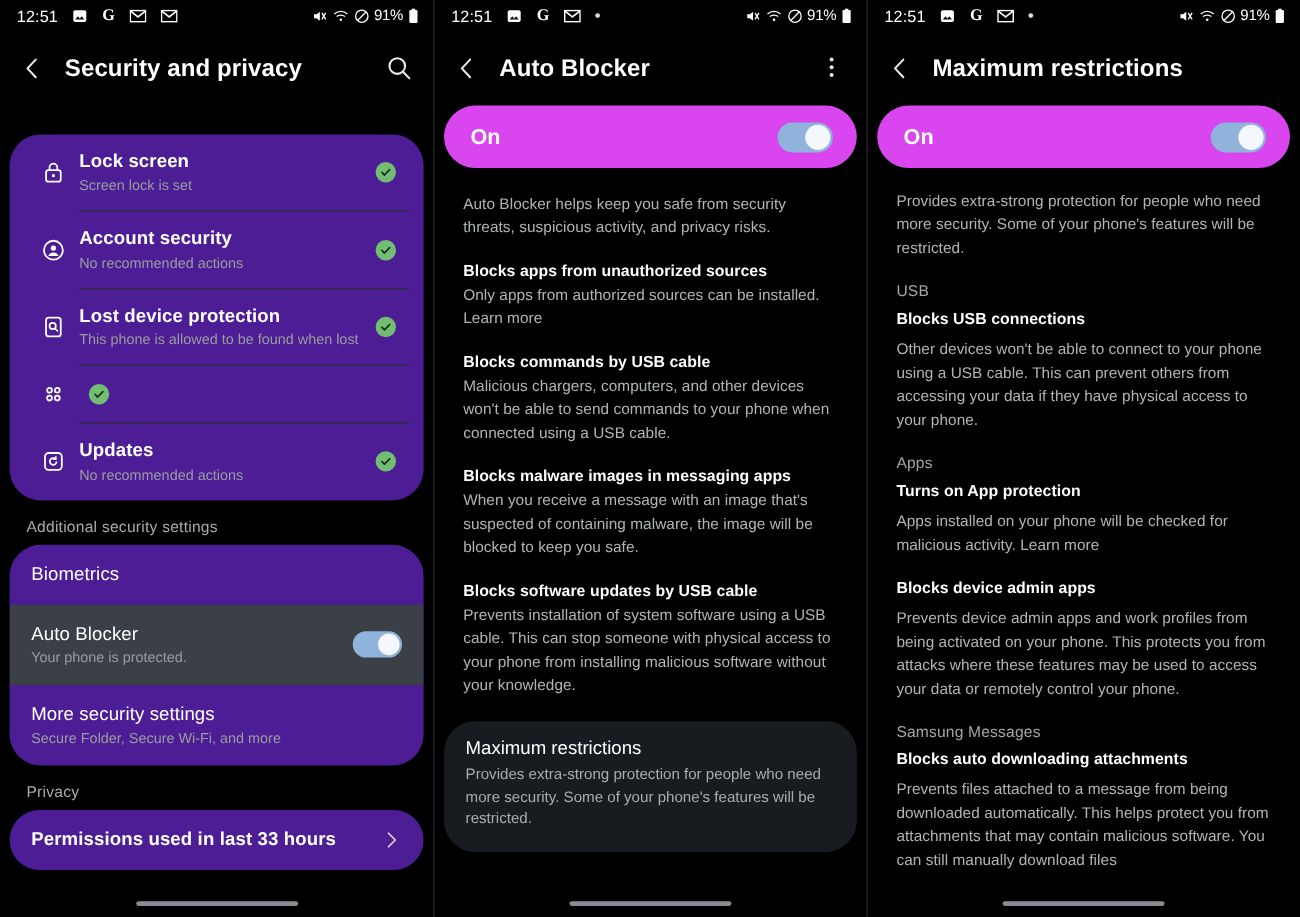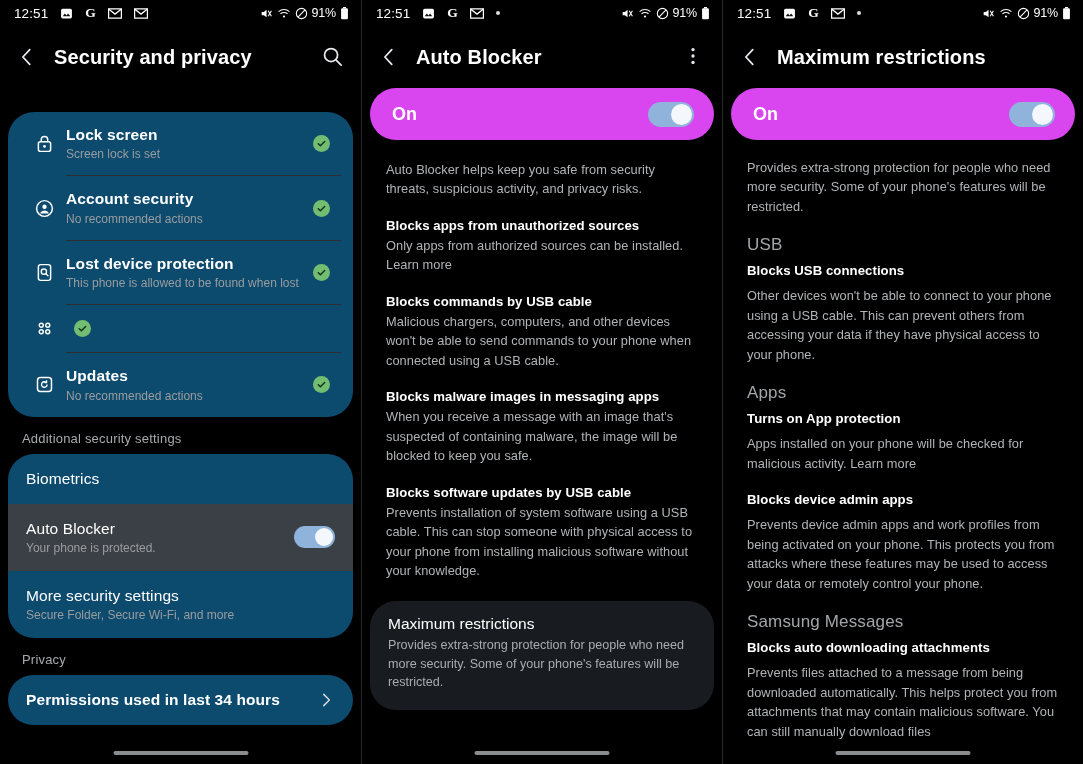--- a/index.html
+++ b/index.html
@@ -38,21 +38,21 @@
   .appbar-title { font-size:20px; font-weight:700; color:#fff; letter-spacing:.1px; }
   .appbar-spacer { flex:1 1 auto; }
   .appbar-action { width:24px; height:24px; flex:0 0 auto; cursor:pointer; }
 
   
   .ghost-text {
     height:24px; text-align:center; color:#2e2e2e;
     font-size:12px; overflow:hidden; line-height:24px;
   }
   .card {
-    background:#0c4a6e; border-radius:26px; margin:0 8px;
+    background:#4c1d95; border-radius:26px; margin:0 8px;
     overflow:hidden;
   }
   .srow {
     display:flex; align-items:center; gap:0;
     padding:13px 16px 13px 14px; position:relative;
   }
   .srow .lead { width:44px; flex:0 0 44px; display:flex; align-items:center; justify-content:center; }
   .srow .body { flex:1 1 auto; min-width:0; }
   .srow .t1 { font-size:15.5px; color:#fff; font-weight:600; letter-spacing:.1px; line-height:1.25; }
   .srow .t2 { font-size:12px; color:#9a9d9f; margin-top:3px; line-height:1.25; }
@@ -105,21 +105,21 @@
     font-size:12.8px; color:#b1b4b6; line-height:1.52;
     letter-spacing:.05px;
   }
   .blk { margin-top:17px; }
   .blk-title {
     font-size:13.2px; color:#fff; font-weight:700;
     line-height:1.45; letter-spacing:.05px; margin-bottom:1px;
   }
   .learn { color:#b1b4b6; cursor:pointer; }
   .cat-label {
-    font-size:17px; color:#a3a6a8; margin-top:19px; margin-bottom:6px;
+    font-size:13px; color:#a3a6a8; margin-top:19px; margin-bottom:6px;
     letter-spacing:.15px;
   }
   .maxcard {
     margin:20px 8px 0 8px; background:#181c21; border-radius:26px;
     padding:14px 18px 18px 18px;
   }
   .maxcard .mt { font-size:15.5px; color:#fff; font-weight:400; margin-bottom:3px; }
   .maxcard .mp { font-size:12.6px; color:#a9acae; line-height:1.5; }
 
   .homebar {
@@ -333,21 +333,21 @@
         <div class="t1">More security settings</div>
         <div class="t2">Secure Folder, Secure Wi-Fi, and more</div>
       </div>
     </div>
 
     <div class="section-label">Privacy</div>
 
     <div class="card">
       <div class="plainrow bold rowflex">
         <div class="body">
-          <div class="t1">Permissions used in last 34 hours</div>
+          <div class="t1">Permissions used in last 33 hours</div>
         </div>
         <span class="chev-right">
           <svg width="18" height="18" viewBox="0 0 24 24">
               <path d="M9 4.5l7.5 7.5L9 19.5" stroke="#d8dadc" stroke-width="1.9" fill="none" stroke-linecap="round" stroke-linejoin="round"></path>
             </svg>
         </span>
       </div>
     </div>
 
     <div class="homebar"></div>

